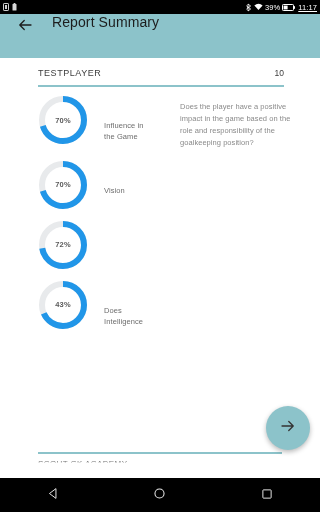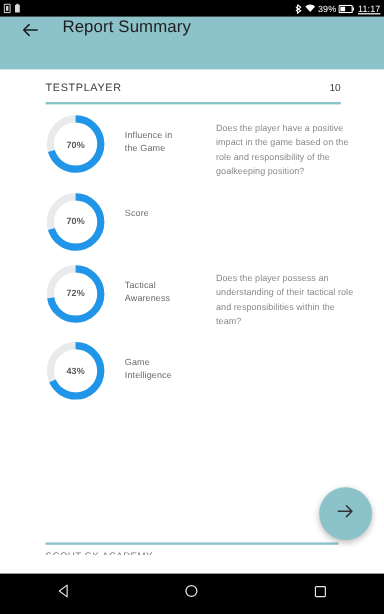--- a/index.html
+++ b/index.html
@@ -64,21 +64,21 @@
   .row { display:flex; align-items:flex-start; padding:4px 20px 4px 38px; min-height:58px; }
 
   .donut { position:relative; width:50px; height:50px; flex:0 0 50px; margin-top:2px; }
   .donut svg { display:block; }
   .donut-val {
     position:absolute; inset:0; display:flex; align-items:center; justify-content:center;
     font-size:7.5px; color:#5a5a5a; letter-spacing:0.1px;font-weight:bold;
   }
 
   .elem {
-    width:52px; flex:0 0 52px; margin-left:16px; margin-top:14px;
+    width:52px; flex:0 0 52px; margin-left:16px; margin-top:27px;
     font-size:7.5px; color:#6d6d6d; line-height:1.5; letter-spacing:0.1px;
   }
   .defn {
     flex:1; margin-left:24px; margin-top:8px;
     font-size:7.5px; color:#8a8a8a; line-height:1.62; letter-spacing:0.05px;
   }
 
   
   .divider-bottom {
     position:absolute; left:38px; right:38px; bottom:24px;
@@ -183,42 +183,40 @@
           <div class="defn">Does the player have a positive impact in the game based on the role and responsibility of the goalkeeping position?</div>
         </div>
         <div class="row">
           <div class="donut">
             <svg width="50" height="50" viewBox="0 0 50 50">
               <circle cx="25" cy="25" r="21" fill="none" stroke="#e8eaec" stroke-width="6"></circle>
               <circle cx="25" cy="25" r="21" fill="none" stroke="#2196e8" stroke-width="6" stroke-linecap="butt" stroke-dasharray="92.36 39.58" transform="rotate(-90 25 25)"></circle>
             </svg>
             <div class="donut-val">70%</div>
           </div>
-          <div class="elem">Score</div>
+          <div class="elem">Vision</div>
         </div>
         <div class="row">
           <div class="donut">
             <svg width="50" height="50" viewBox="0 0 50 50">
               <circle cx="25" cy="25" r="21" fill="none" stroke="#e8eaec" stroke-width="6"></circle>
               <circle cx="25" cy="25" r="21" fill="none" stroke="#2196e8" stroke-width="6" stroke-linecap="butt" stroke-dasharray="95.00 36.95" transform="rotate(-90 25 25)"></circle>
             </svg>
             <div class="donut-val">72%</div>
           </div>
-          <div class="elem">Tactical Awareness</div>
-          <div class="defn">Does the player possess an understanding of their tactical role and responsibilities within the team?</div>
         </div>
         <div class="row">
           <div class="donut">
             <svg width="50" height="50" viewBox="0 0 50 50">
               <circle cx="25" cy="25" r="21" fill="none" stroke="#e8eaec" stroke-width="6"></circle>
               <circle cx="25" cy="25" r="21" fill="none" stroke="#2196e8" stroke-width="6" stroke-linecap="butt" stroke-dasharray="89.72 42.22" transform="rotate(-90 25 25)"></circle>
             </svg>
             <div class="donut-val">43%</div>
           </div>
-          <div class="elem">Game Intelligence</div>
+          <div class="elem">Does Intelligence</div>
         </div>
       </div>
 
     <div class="divider-bottom"></div>
     <div class="footer-text">SCOUT GK ACADEMY</div>
 
     <div class="fab">
       <span>
         <svg width="18" height="18" viewBox="0 0 24 24">
             <path d="M4 12 H19 M13 6 L19 12 L13 18" fill="none" stroke="#333" stroke-width="1.7" stroke-linecap="round" stroke-linejoin="round"></path>

